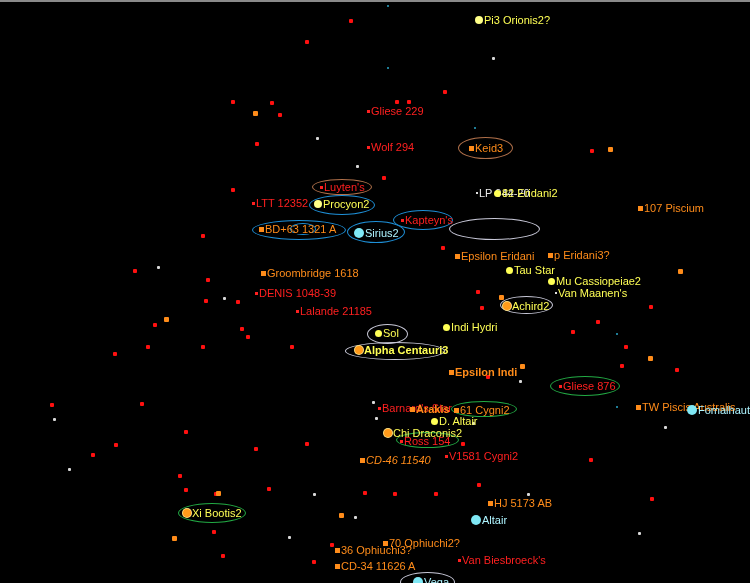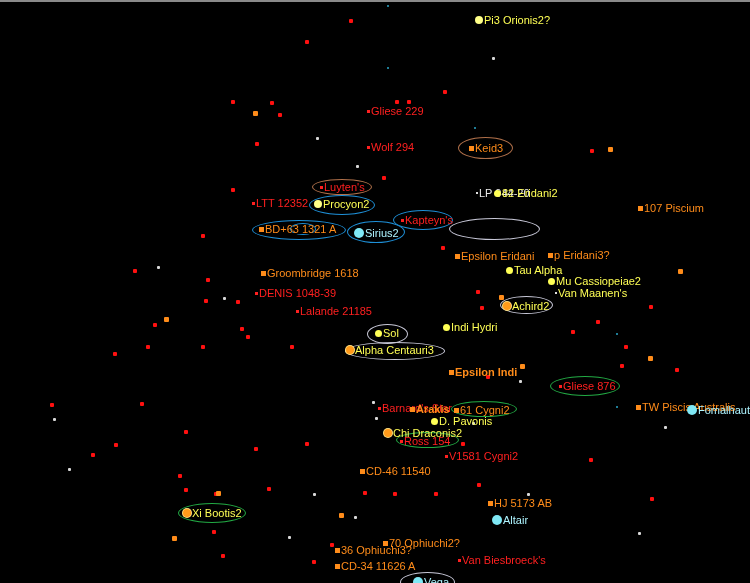--- a/index.html
+++ b/index.html
@@ -155,44 +155,44 @@
       <div class="star" style="left: 476px; top: 184px;"><span class="mk s-white"></span><span class="lbl c-white">LP 944-20</span></div>
       <div class="star" style="left: 494px; top: 184px;"><span class="mk s-yellow"></span><span class="lbl c-yellow">82 Eridani2</span></div>
       <div class="star" style="left: 252px; top: 194px;"><span class="mk s-red"></span><span class="lbl c-red">LTT 12352</span></div>
       <div class="star" style="left: 314px; top: 195px;"><span class="mk s-yellowL"></span><span class="lbl c-yellow">Procyon2</span></div>
       <div class="star" style="left: 638px; top: 199px;"><span class="mk s-orange"></span><span class="lbl c-orange">107 Piscium</span></div>
       <div class="star" style="left: 401px; top: 211px;"><span class="mk s-red"></span><span class="lbl c-red">Kapteyn's</span></div>
       <div class="star" style="left: 259px; top: 220px; text-decoration: underline;"><span class="mk s-orange"></span><span class="lbl c-orange">BD+63 1321 A</span></div>
       <div class="star" style="left: 354px; top: 224px;"><span class="mk s-cyan"></span><span class="lbl c-cyan">Sirius2</span></div>
       <div class="star" style="left: 455px; top: 220px; margin-top: 27px;"><span class="mk s-orange"></span><span class="lbl c-orange">Epsilon Eridani</span></div>
       <div class="star" style="left: 548px; top: 246px;"><span class="mk s-orange"></span><span class="lbl c-orange">p Eridani3?</span></div>
-      <div class="star" style="left: 506px; top: 261px;"><span class="mk s-yellow"></span><span class="lbl c-yellow">Tau Alpha</span></div>
+      <div class="star" style="left: 506px; top: 261px;"><span class="mk s-yellow"></span><span class="lbl c-yellow">Tau Star</span></div>
       <div class="star" style="left: 261px; top: 264px;"><span class="mk s-orange"></span><span class="lbl c-orange">Groombridge 1618</span></div>
       <div class="star" style="left: 548px; top: 272px;"><span class="mk s-yellow"></span><span class="lbl c-yellow">Mu Cassiopeiae2</span></div>
       <div class="star" style="left: 255px; top: 284px;"><span class="mk s-red"></span><span class="lbl c-red">DENIS 1048-39</span></div>
       <div class="star" style="left: 555px; top: 284px;"><span class="mk s-white"></span><span class="lbl c-yellow">Van Maanen's</span></div>
       <div class="star" style="left: 503px; top: 297px;"><span class="mk s-gold"></span><span class="lbl c-yellow">Achird2</span></div>
       <div class="star" style="left: 296px; top: 302px;"><span class="mk s-red"></span><span class="lbl c-red">Lalande 21185</span></div>
       <div class="star" style="left: 443px; top: 318px;"><span class="mk s-yellow"></span><span class="lbl c-yellow">Indi Hydri</span></div>
       <div class="star" style="left: 375px; top: 324px;"><span class="mk s-yellow"></span><span class="lbl c-yellow">Sol</span></div>
-      <div class="star" style="left: 346px; top: 341px;"><span class="mk s-gold"></span><span class="lbl c-yellow">Alpha Centauri3</span></div>
+      <div class="star" style="left: 355px; top: 341px; font-weight: bold;"><span class="mk s-gold"></span><span class="lbl c-yellow">Alpha Centauri3</span></div>
       <div class="star" style="left: 449px; top: 363px; font-weight: bold;"><span class="mk s-orange"></span><span class="lbl c-orange">Epsilon Indi</span></div>
       <div class="star" style="left: 559px; top: 377px;"><span class="mk s-red"></span><span class="lbl c-red">Gliese 876</span></div>
       <div class="star" style="left: 378px; top: 399px;"><span class="mk s-red"></span><span class="lbl c-red">Barnard's Star</span></div>
       <div class="star" style="left: 410px; top: 400px; font-weight: bold;"><span class="mk s-orange"></span><span class="lbl c-orange">Arakis</span></div>
       <div class="star" style="left: 454px; top: 401px;"><span class="mk s-orange"></span><span class="lbl c-orange">61 Cygni2</span></div>
       <div class="star" style="left: 636px; top: 398px;"><span class="mk s-orange"></span><span class="lbl c-orange">TW Piscis Australis</span></div>
       <div class="star" style="left: 642px; top: 401px; margin-left: 45px;"><span class="mk s-cyan"></span><span class="lbl c-cyan">Fomalhaut</span></div>
-      <div class="star" style="left: 431px; top: 412px;"><span class="mk s-yellow"></span><span class="lbl c-yellow">D. Pavonis</span></div>
+      <div class="star" style="left: 431px; top: 412px;"><span class="mk s-yellow"></span><span class="lbl c-yellow">D. Altair</span></div>
       <div class="star" style="left: 384px; top: 424px;"><span class="mk s-gold"></span><span class="lbl c-yellow">Chi Draconis2</span></div>
       <div class="star" style="left: 400px; top: 432px;"><span class="mk s-red"></span><span class="lbl c-red">Ross 154</span></div>
       <div class="star" style="left: 445px; top: 447px;"><span class="mk s-red"></span><span class="lbl c-red">V1581 Cygni2</span></div>
-      <div class="star" style="left: 360px; top: 462px;"><span class="mk s-orange"></span><span class="lbl c-orange">CD-46 11540</span></div>
+      <div class="star" style="left: 360px; top: 451px; font-style: italic;"><span class="mk s-orange"></span><span class="lbl c-orange">CD-46 11540</span></div>
       <div class="star" style="left: 488px; top: 494px;"><span class="mk s-orange"></span><span class="lbl c-orange">HJ 5173 AB</span></div>
       <div class="star" style="left: 183px; top: 504px;"><span class="mk s-gold"></span><span class="lbl c-yellow">Xi Bootis2</span></div>
-      <div class="star" style="left: 492px; top: 511px; text-align: center;"><span class="mk s-cyan"></span><span class="lbl c-cyan">Altair</span></div>
+      <div class="star" style="left: 471px; top: 511px; text-align: center;"><span class="mk s-cyan"></span><span class="lbl c-cyan">Altair</span></div>
       <div class="star" style="left: 383px; top: 534px;"><span class="mk s-orange"></span><span class="lbl c-orange">70 Ophiuchi2?</span></div>
       <div class="star" style="left: 335px; top: 541px;"><span class="mk s-orange"></span><span class="lbl c-orange">36 Ophiuchi3?</span></div>
       <div class="star" style="left: 458px; top: 551px;"><span class="mk s-red"></span><span class="lbl c-red">Van Biesbroeck's</span></div>
       <div class="star" style="left: 335px; top: 557px;"><span class="mk s-orange"></span><span class="lbl c-orange">CD-34 11626 A</span></div>
       <div class="star" style="left: 413px; top: 573px;"><span class="mk s-cyan"></span><span class="lbl c-cyan">Vega</span></div>
     </div>
 </div>
 
 </body></html>

